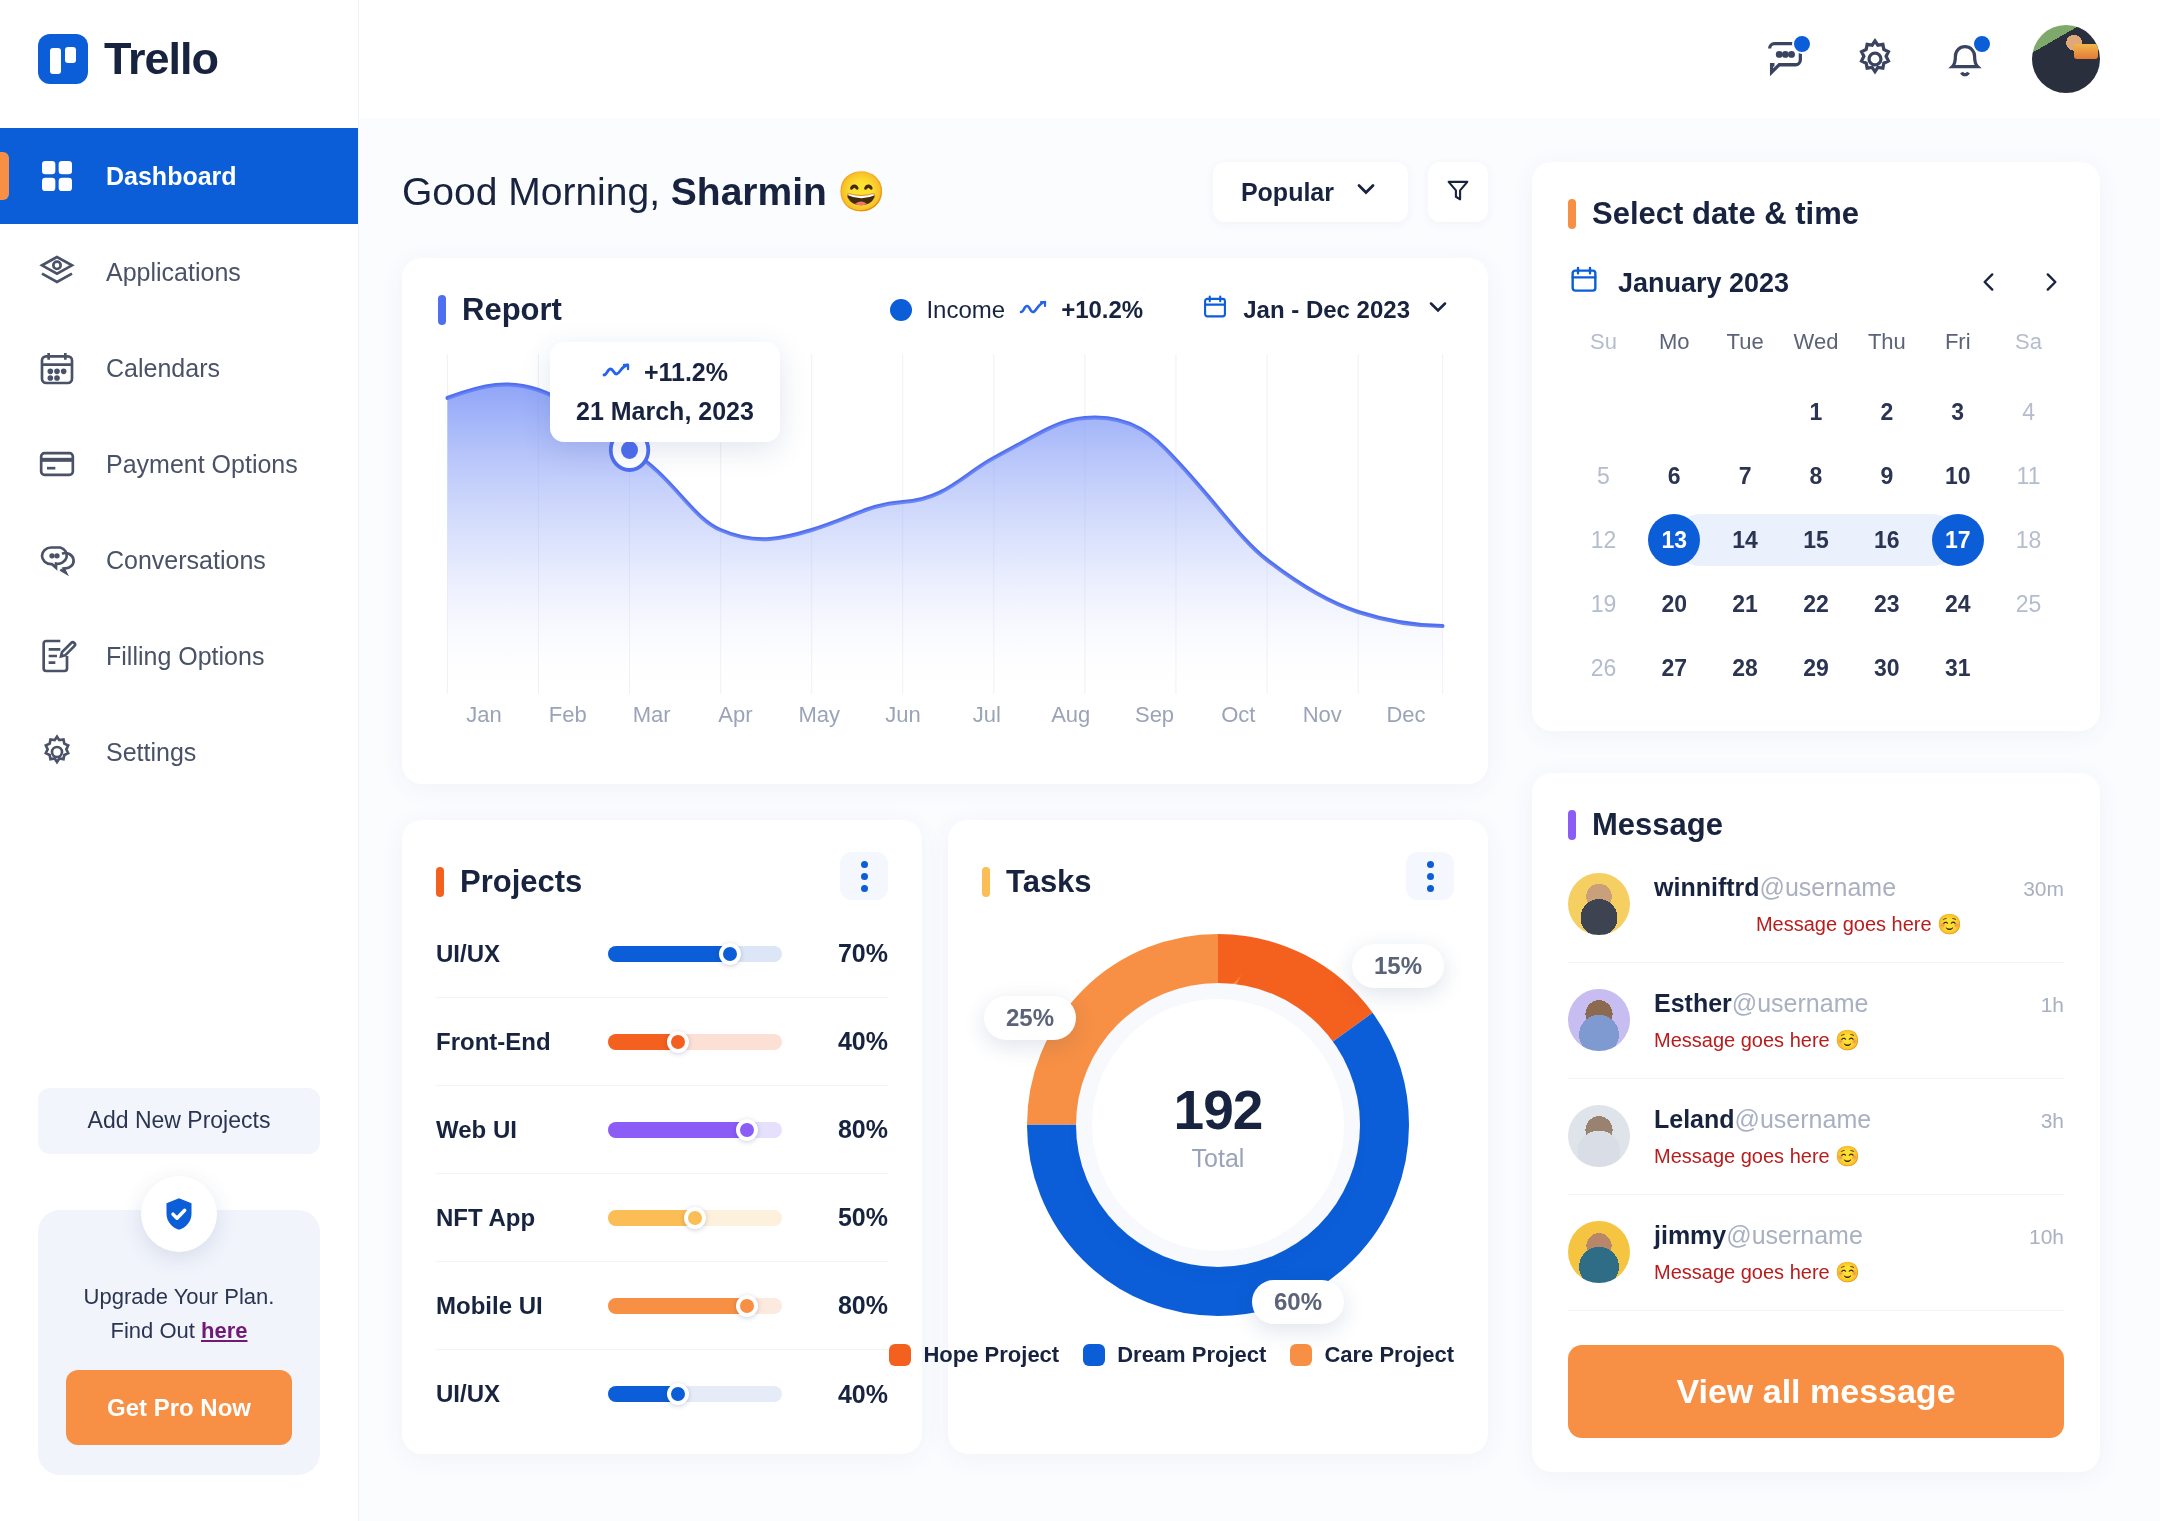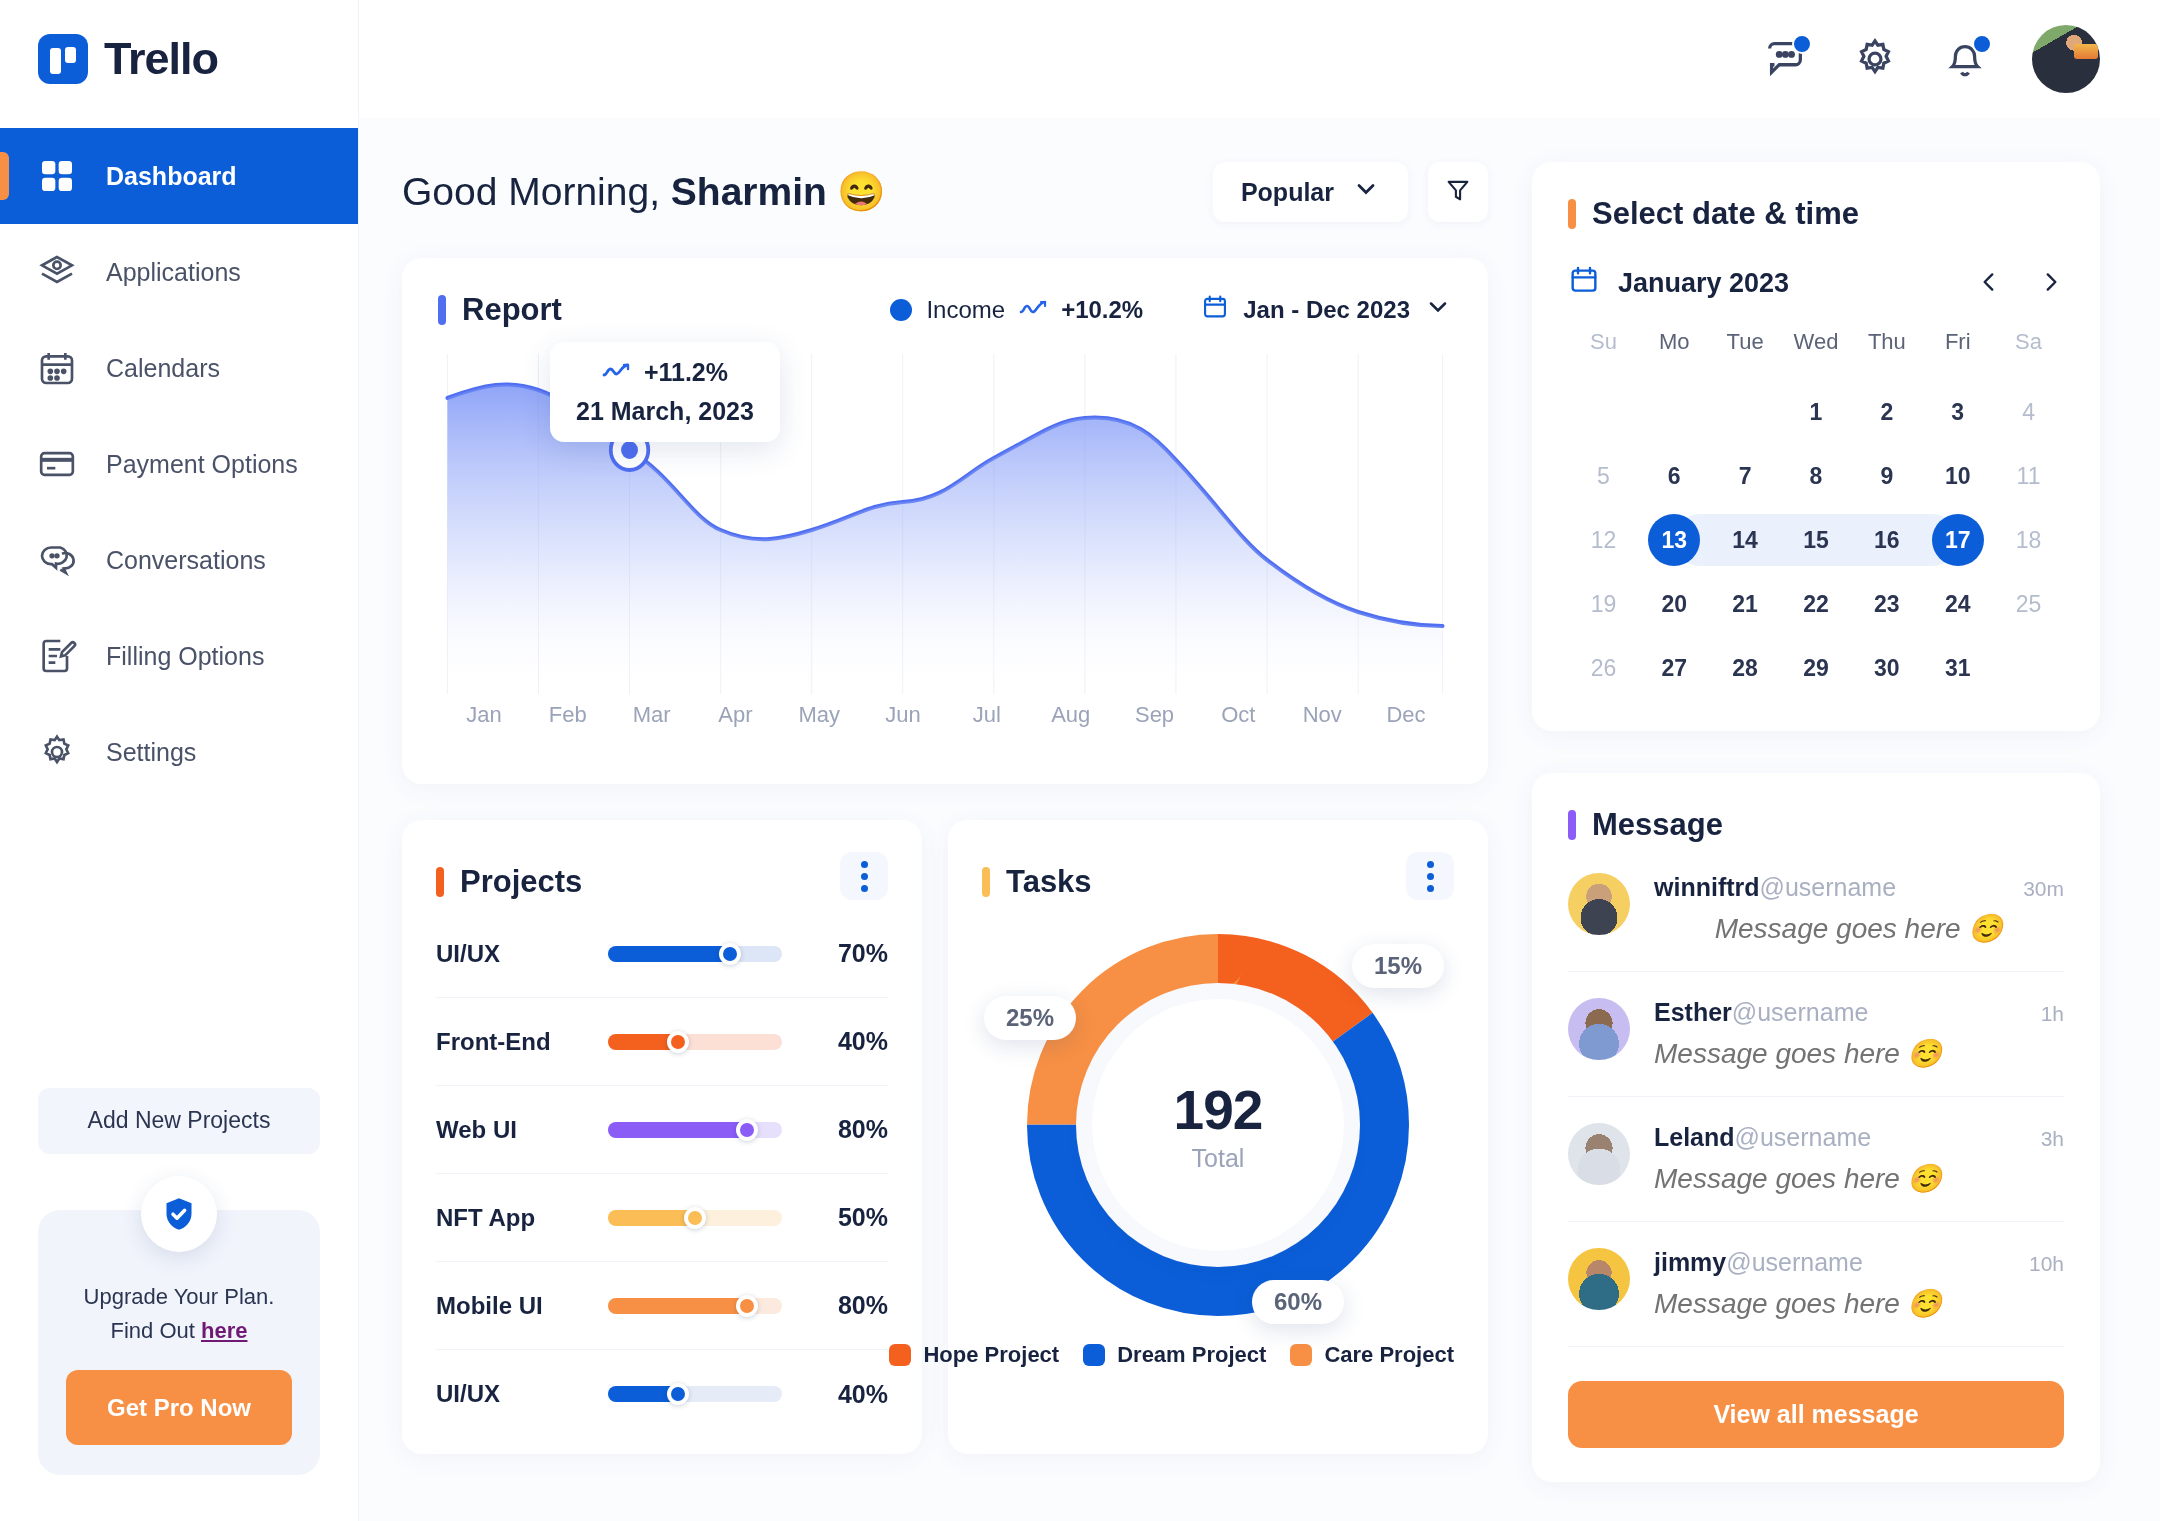--- a/index.html
+++ b/index.html
@@ -241,24 +241,24 @@
   .msg-av.a1 { background:radial-gradient(circle at 50% 72%, #3d4350 0 34%, transparent 34%), radial-gradient(circle at 50% 38%, #c9a07a 0 26%, transparent 26%), #f6cf63; }
   .msg-av.a2 { background:radial-gradient(circle at 50% 74%, #7f9ad1 0 36%, transparent 36%), radial-gradient(circle at 50% 40%, #8b6a4f 0 28%, transparent 28%), #c7bdf0; }
   .msg-av.a3 { background:radial-gradient(circle at 50% 76%, #d9dde5 0 38%, transparent 38%), radial-gradient(circle at 50% 40%, #9a8270 0 28%, transparent 28%), #dfe3ea; }
   .msg-av.a4 { background:radial-gradient(circle at 50% 74%, #2f6d86 0 36%, transparent 36%), radial-gradient(circle at 50% 40%, #b8876a 0 26%, transparent 26%), #f5c542; }
   .msg-body { flex:1 1 auto; min-width:0; }
   .msg-line1 { display:flex; align-items:baseline; }
   .msg-user { font-size:25px; font-weight:bold; color:#18233f; }
   .msg-handle { font-size:25px; color:#a8b0c2; }
   .m1-spacer { flex:1 1 auto; }
   .msg-time { font-size:21px; color:#a8b0c2; }
-  .msg-text { font-size:28px; color:#737373; margin-top:10px;font-style:italic; }
+  .msg-text { font-size:20px; color:#b91c1c; margin-top:10px; }
   .view-all {
-    margin-top:34px; height:67px; width:100%; border-radius:14px; background:#f79044;
-    color:#fff; font-size:25px; font-weight:bold; border:none; cursor:pointer;
+    margin-top:34px; height:93px; width:100%; border-radius:14px; background:#f79044;
+    color:#fff; font-size:34px; font-weight:bold; border:none; cursor:pointer;
     font-family:inherit;
   }
 </style>
 </head>
 <body>
 
 <div class="app">
 
   <aside class="sidebar">
     <div class="brand">

